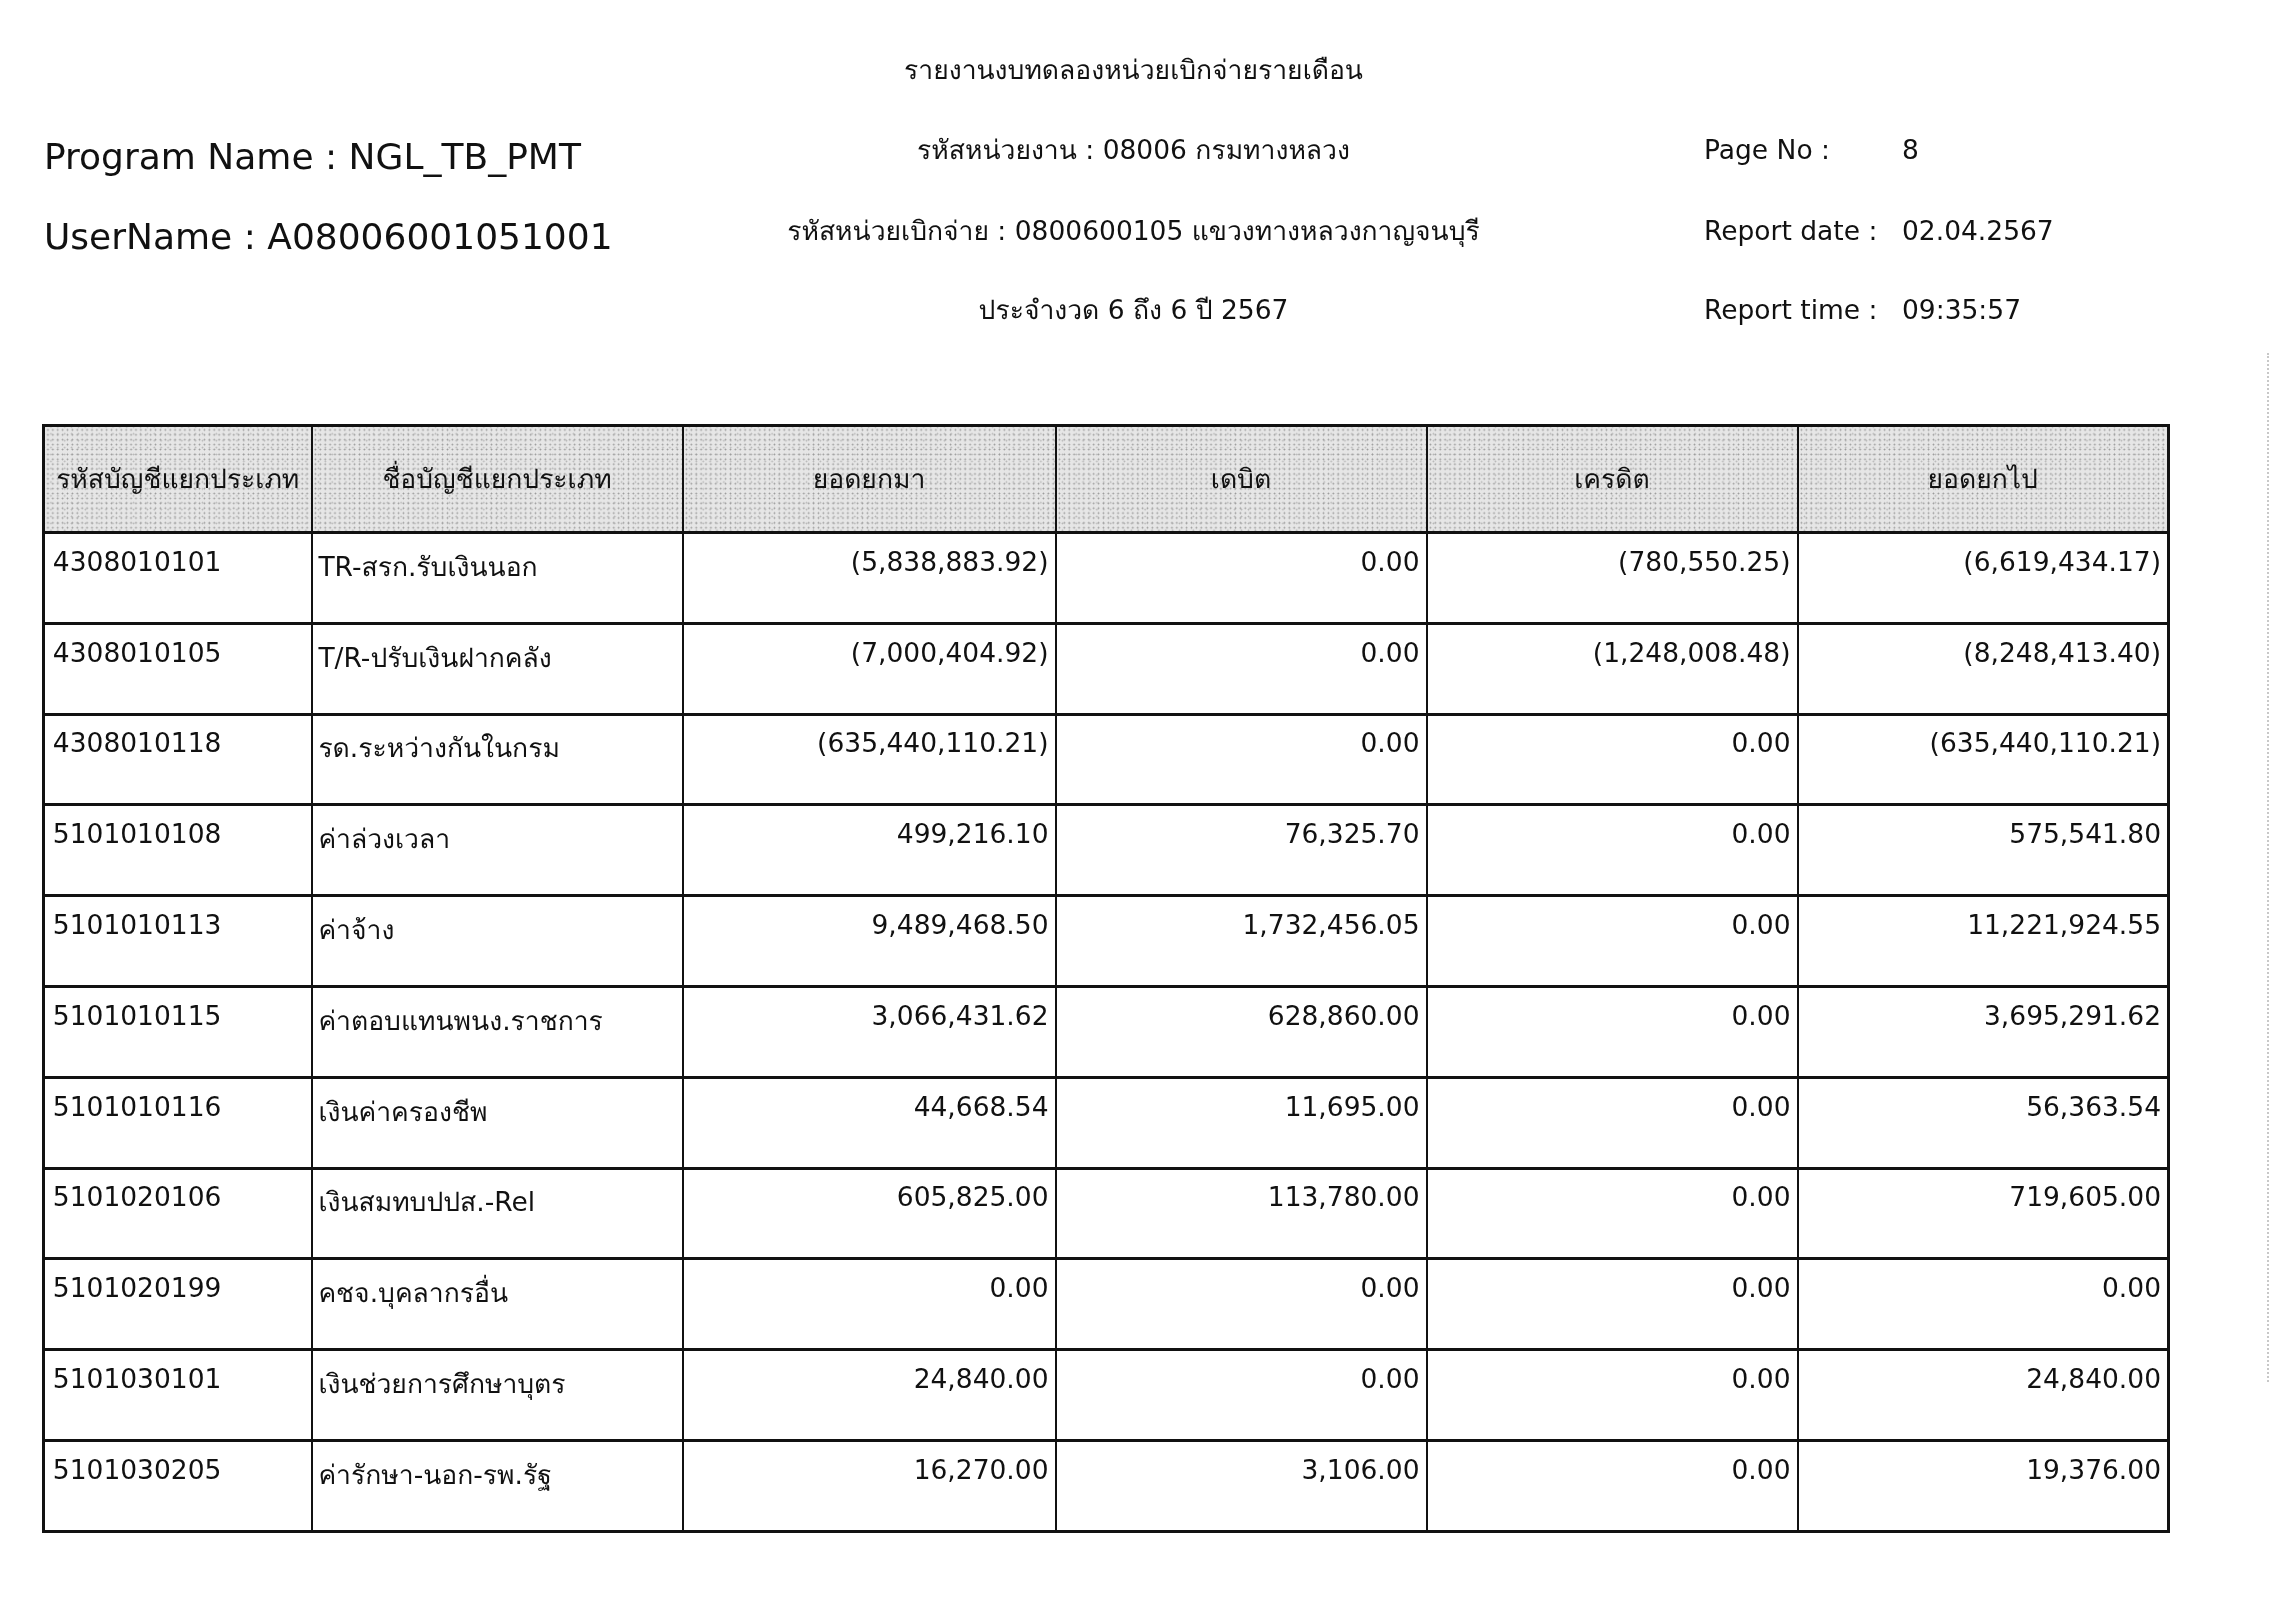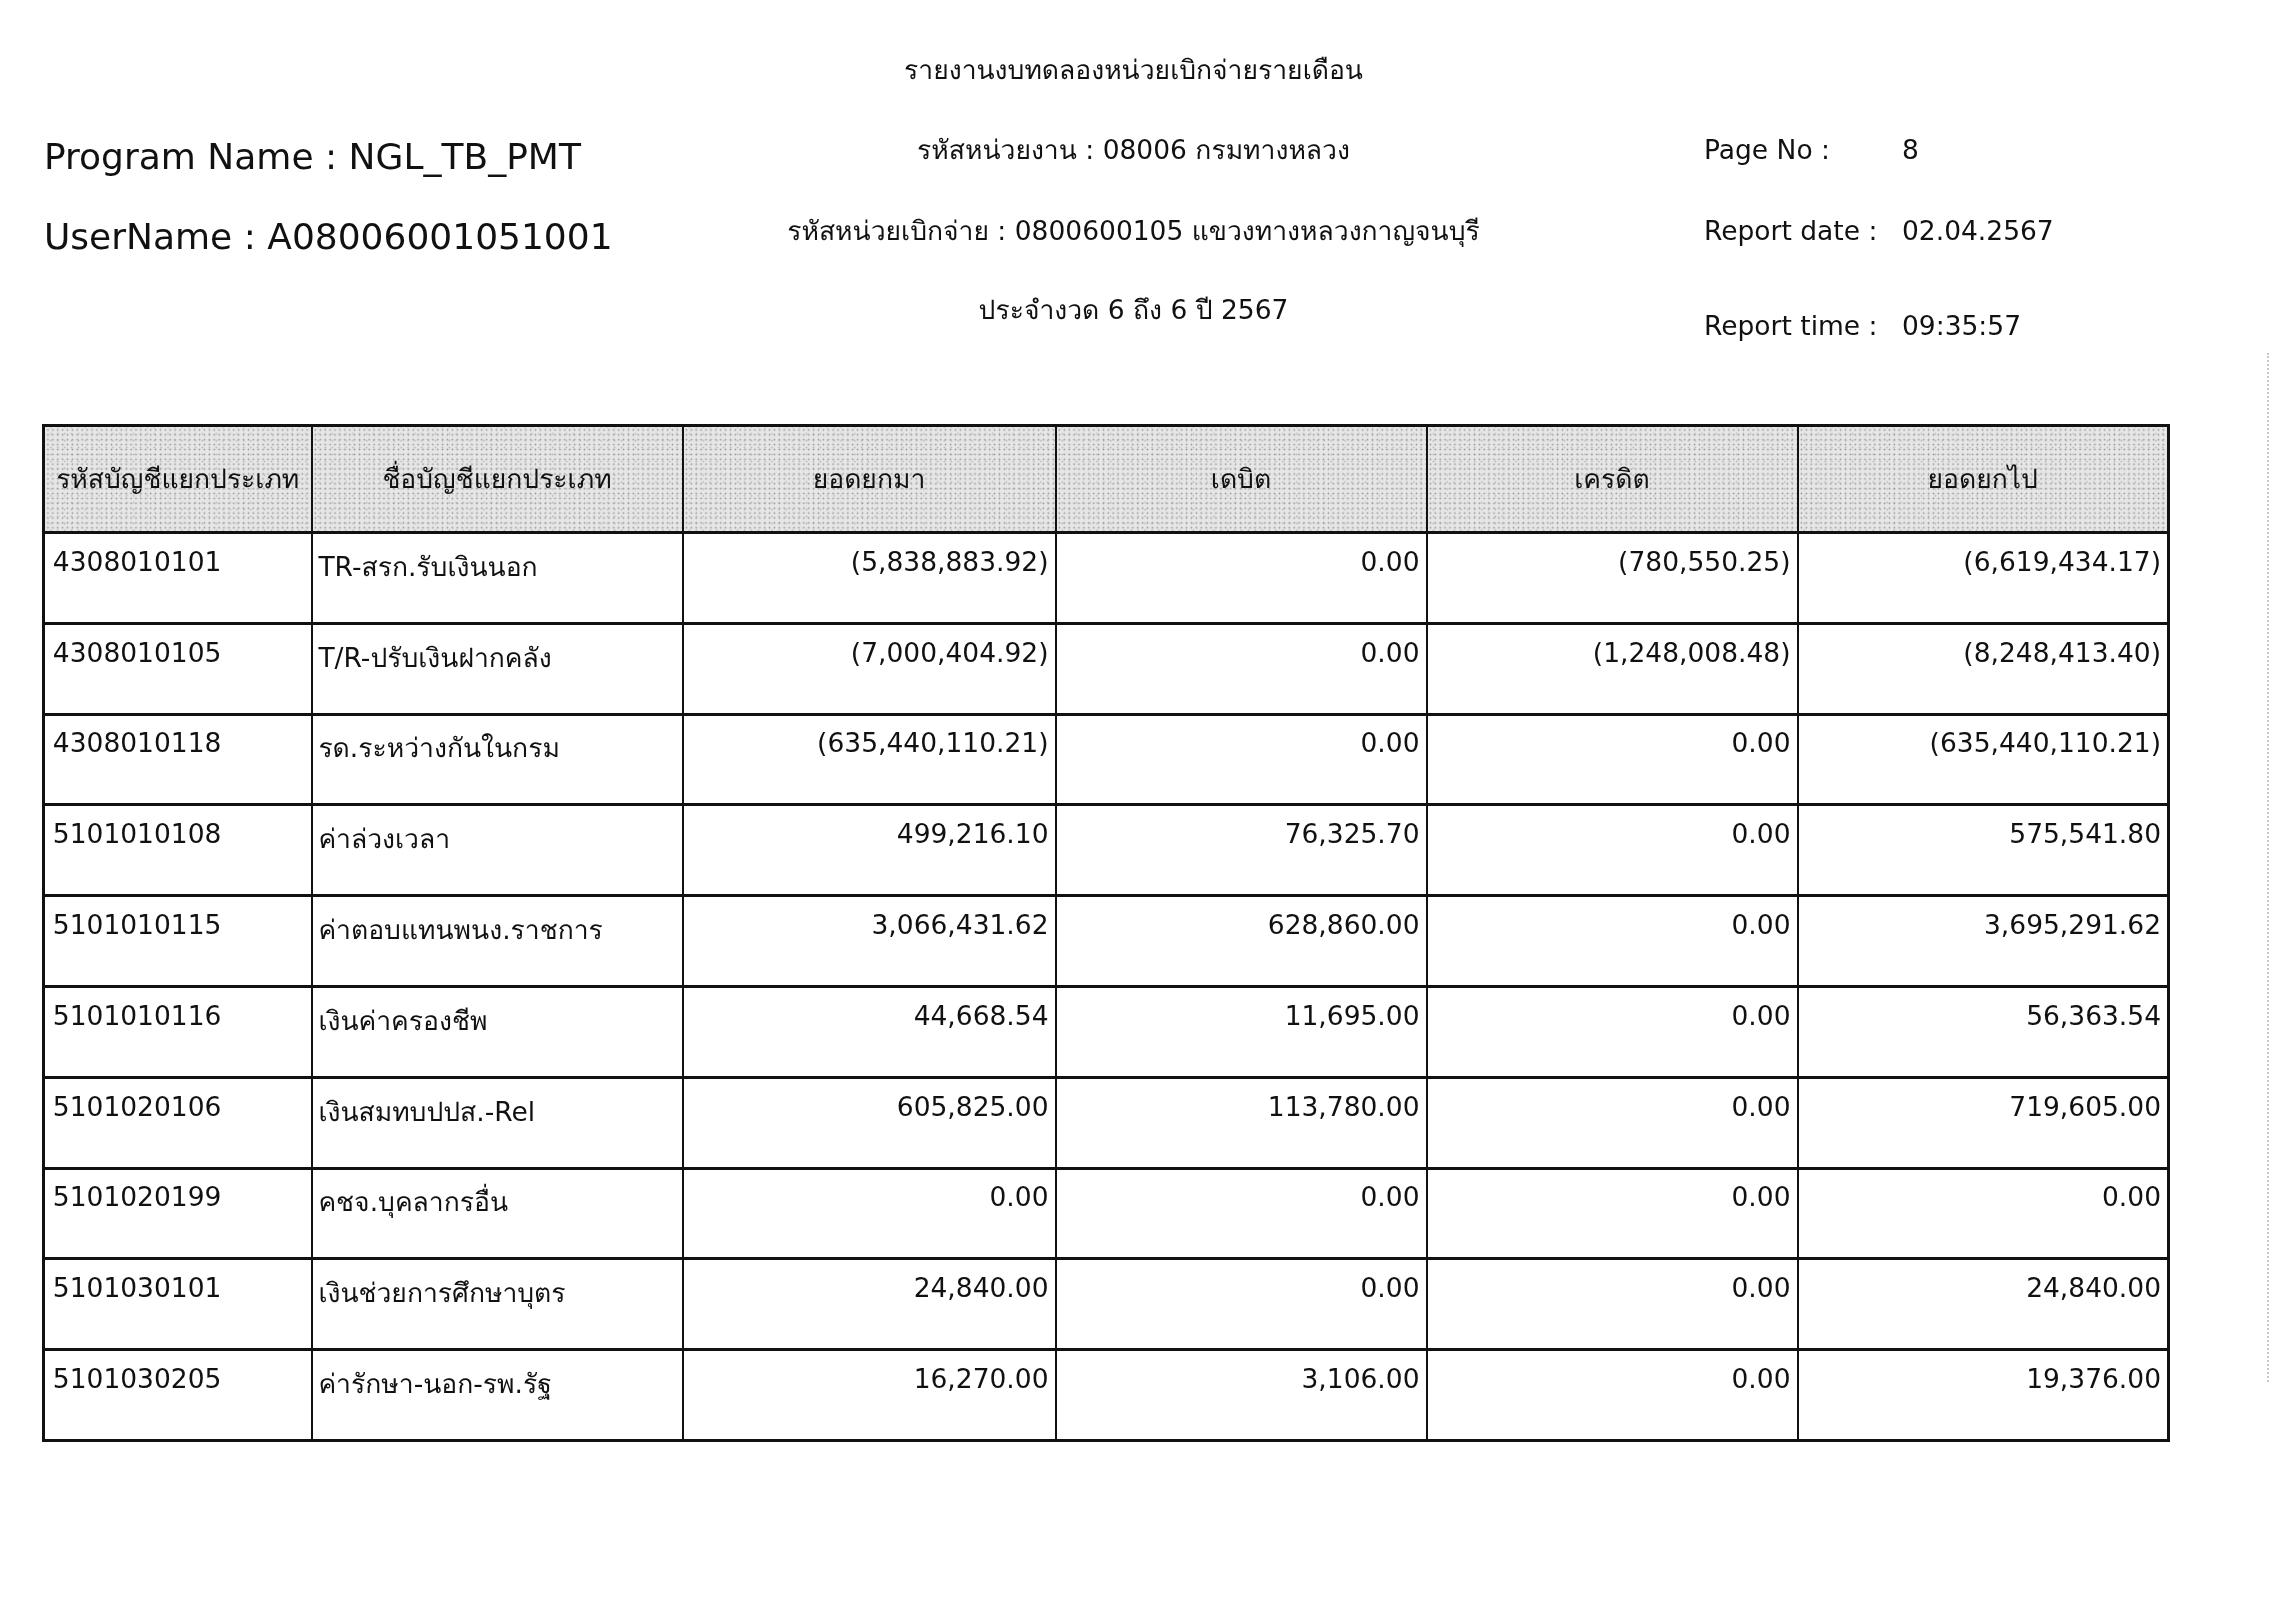--- a/index.html
+++ b/index.html
@@ -36,21 +36,21 @@
   #disbursement-line { top: 218px; }
   #period-line { top: 297px; }
 
   #program-name { left: 44px; top: 139px; }
   #username { left: 44px; top: 219px; }
 
   .meta-label { position: absolute; left: 1692px; font-size: 26.5px; white-space: nowrap; line-height: 1; margin-left: 12px; }
   .meta-value { position: absolute; left: 1902px; font-size: 26.5px; white-space: nowrap; line-height: 1; }
   #page-no-label, #page-no-value { top: 137px; }
   #report-date-label, #report-date-value { top: 218px; }
-  #report-time-label, #report-time-value { top: 313px; }
+  #report-time-label, #report-time-value { top: 297px; }
 
   .scan-edge {
     position: absolute;
     left: 2267px;
     top: 353px;
     width: 0;
     height: 1029px;
     border-left: 2px dotted #c8c8c8;
   }
 
@@ -175,20 +175,28 @@
     </tr>
     <tr>
       <td class="code">5101010108</td>
       <td class="name">ค่าล่วงเวลา</td>
       <td class="num">499,216.10</td>
       <td class="num">76,325.70</td>
       <td class="num">0.00</td>
       <td class="num">575,541.80</td>
     </tr>
     <tr>
+      <td class="code">5101010113</td>
+      <td class="name">ค่าจ้าง</td>
+      <td class="num">9,489,468.50</td>
+      <td class="num">1,732,456.05</td>
+      <td class="num">0.00</td>
+      <td class="num">11,221,924.55</td>
+    </tr>
+    <tr>
       <td class="code">5101010115</td>
       <td class="name">ค่าตอบแทนพนง.ราชการ</td>
       <td class="num">3,066,431.62</td>
       <td class="num">628,860.00</td>
       <td class="num">0.00</td>
       <td class="num">3,695,291.62</td>
     </tr>
     <tr>
       <td class="code">5101010116</td>
       <td class="name">เงินค่าครองชีพ</td>

